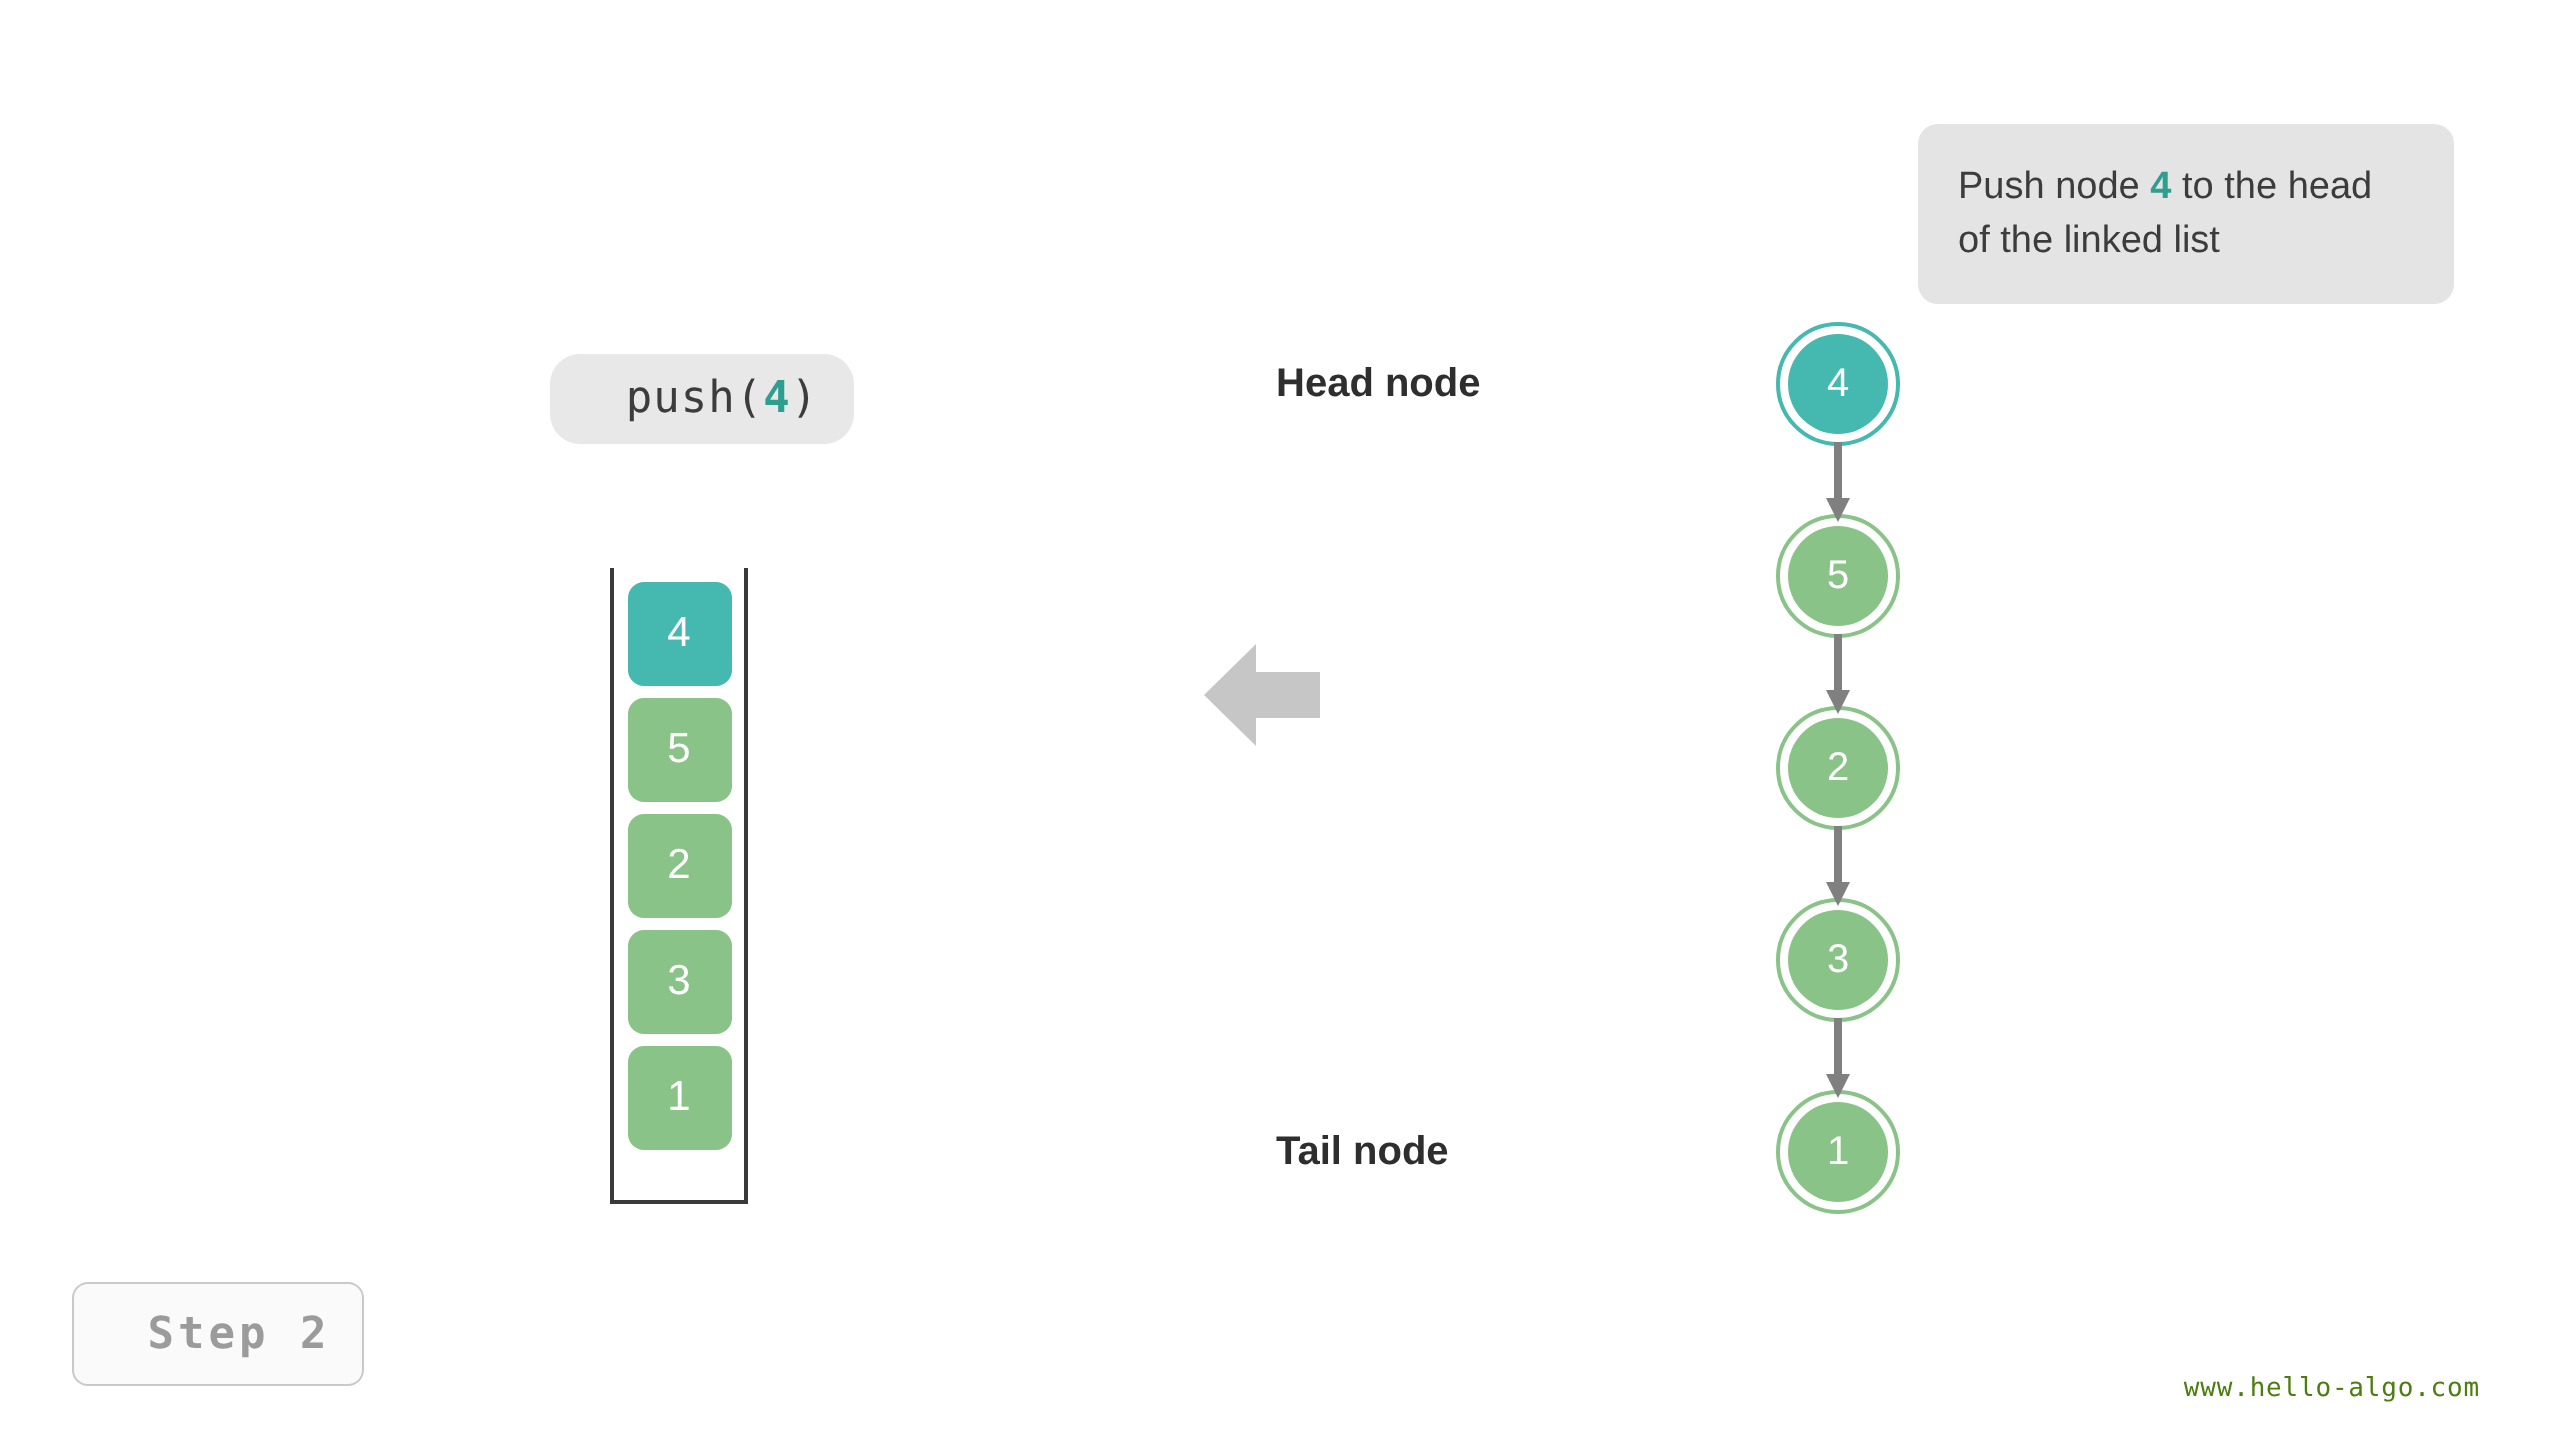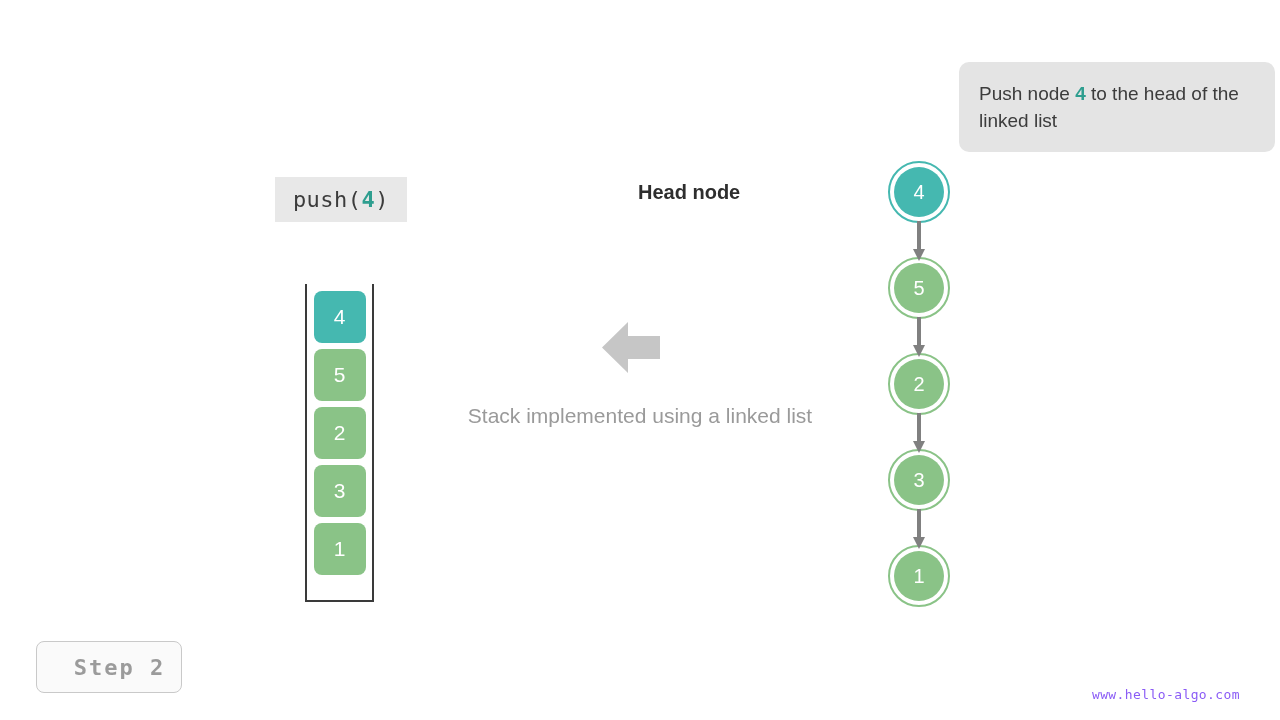--- a/index.html
+++ b/index.html
@@ -17,21 +17,21 @@
   .stage {
     position: absolute;
     inset: 0;
   }
 
   
   .callout {
     position: absolute;
     left: 959px;
     top: 62px;
-    width: 316px;
+    width: 268px;
     padding: 18px 20px;
     box-sizing: border-box;
     background: #e4e4e4;
     border-radius: 10px;
     color: #3c3c3c;
     font-size: 19px;
     line-height: 27px;
   }
   .callout .hl {
     color: #2e9e8f;
@@ -39,28 +39,29 @@
   }
 
   
   .op-chip {
     position: absolute;
     left: 275px;
     top: 177px;
     width: 132px;
     height: 45px;
     background: #e8e8e8;
-    border-radius: 0;
+    border-radius: 15px;
     display: flex;
     align-items: center;
     justify-content: center;
     font-family: "DejaVu Sans Mono", monospace;
     font-size: 22px;
     color: #3c3c3c;
     letter-spacing: 0.5px;
+    padding-left: 20px;
   }
   .op-chip .hl {
     color: #2e9e8f;
     font-weight: bold;
   }
 
   
   .stack {
     position: absolute;
     left: 305px;
@@ -175,21 +176,21 @@
     padding-left: 21px;
   }
 
   
   .watermark {
     position: absolute;
     right: 40px;
     bottom: 18px;
     font-family: "DejaVu Sans Mono", monospace;
     font-size: 13px;
-    color: #8b5cf6;
+    color: #4d7c0f;
     letter-spacing: 0.4px;
   }
 </style>
 </head>
 <body>
 
 <div class="stage">
 
   <div class="callout">
     <span>Push node </span><span class="hl">4</span><span> to the head of the linked list</span>
@@ -218,21 +219,20 @@
       <div class="cell green">
           <span>1</span>
         </div>
     </div>
   </div>
 
   <svg class="big-arrow" viewBox="0 0 58 57">
     <polygon points="0,28.5 26,3 26,17 58,17 58,40 26,40 26,54" fill="#c6c6c6"></polygon>
   </svg>
 
-  <div class="caption">Stack implemented using a linked list</div>
 
   <div class="node teal" style="left:888px; top:161px;">
     <div class="node-core">
         <span>4</span>
       </div>
   </div>
   <div class="node" style="left:888px; top:257px;">
     <div class="node-core">
         <span>5</span>
       </div>
@@ -264,18 +264,19 @@
   <svg class="connector" style="top:413px;" viewBox="0 0 16 42">
     <line x1="8" y1="0" x2="8" y2="30" stroke="#808080" stroke-width="4"></line>
     <polygon points="8,40 2,28 14,28" fill="#808080"></polygon>
   </svg>
   <svg class="connector" style="top:509px;" viewBox="0 0 16 42">
     <line x1="8" y1="0" x2="8" y2="30" stroke="#808080" stroke-width="4"></line>
     <polygon points="8,40 2,28 14,28" fill="#808080"></polygon>
   </svg>
 
   <div class="side-label" style="left:638px; top:181px; width:235px;">Head node</div>
+  <div class="side-label" style="left:638px; top:565px; width:235px;">Tail node</div>
 
   <div class="step-badge">Step 2</div>
 
   <div class="watermark">www.hello-algo.com</div>
 
 </div>
 
 </body></html>

